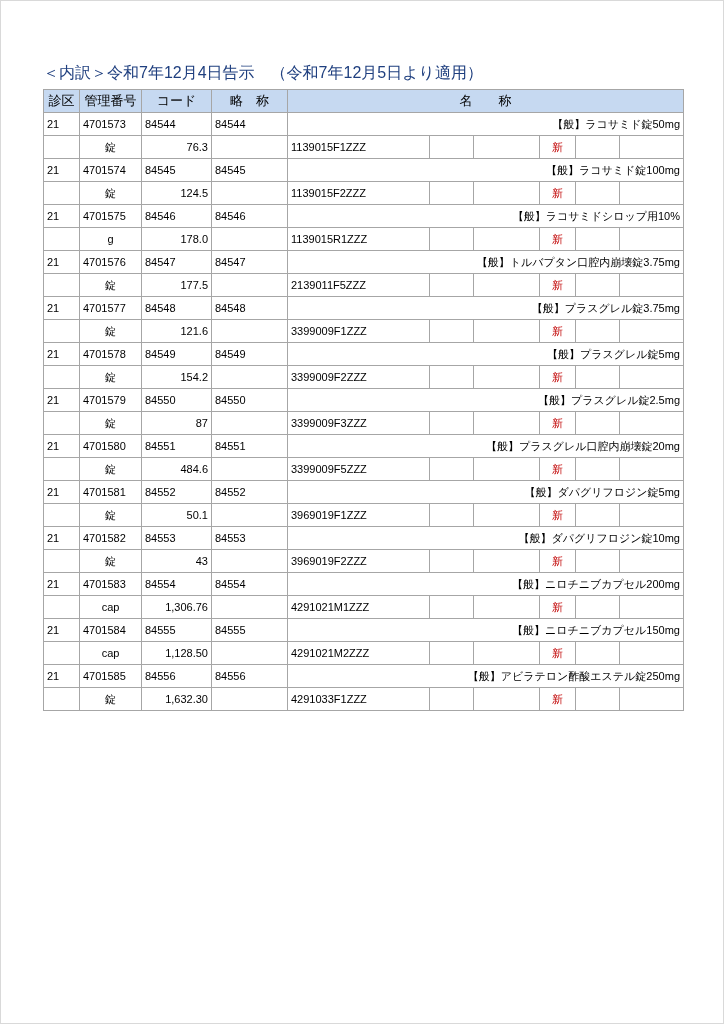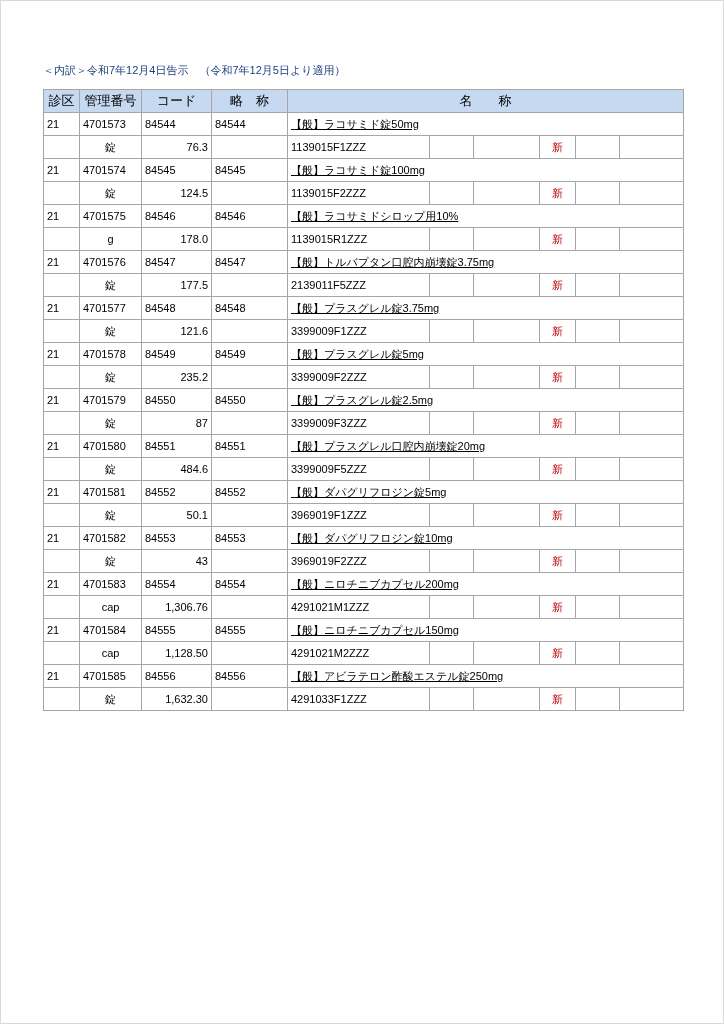--- a/index.html
+++ b/index.html
@@ -22,21 +22,21 @@
     width: 724px;
     height: 1024px;
     border: 1px solid #d9d9d9;
     box-sizing: border-box;
     background: #ffffff;
   }
   .title {
     position: absolute;
     left: 42px;
     top: 62px;
-    font-size: 11px;
+    font-size: 16px;
     color: #1f3f7f;
     white-space: pre;
     letter-spacing: 0px;
   }
   table.sheet {
     position: absolute;
     left: 42px;
     top: 88px;
     border-collapse: collapse;
     table-layout: fixed;
@@ -59,21 +59,21 @@
   }
   .c-center { text-align: center; }
   .c-right  { text-align: right; }
   .c-left   { text-align: left; }
   .new-badge {
     color: #c00000;
     font-size: 11px;
     text-align: center;
   }
   .blank { background: #ffffff; }
-  .namecell { text-align: left; padding-left: 5px; text-decoration: underline; }
+  .namecell { text-align: right; padding-left: 5px; }
 </style>
 </head>
 <body>
 
 <div id="page">
 
   <div class="title">＜内訳＞令和7年12月4日告示　（令和7年12月5日より適用）</div>
 
   <table class="sheet">
     <colgroup>
@@ -196,21 +196,21 @@
         <tr>
           <td class="c-left">21</td>
           <td class="c-left">4701578</td>
           <td class="c-left">84549</td>
           <td class="c-left">84549</td>
           <td class="namecell" colspan="6">【般】プラスグレル錠5mg</td>
         </tr>
         <tr>
           <td class="blank"></td>
           <td class="c-center">錠</td>
-          <td class="c-right">235.2</td>
+          <td class="c-right">154.2</td>
           <td class="c-left"></td>
           <td class="c-left">3399009F2ZZZ</td>
           <td class="c-center"></td>
           <td class="c-center"></td>
           <td class="new-badge">新</td>
           <td class="blank"></td>
           <td class="blank"></td>
         </tr>
         <tr>
           <td class="c-left">21</td>

